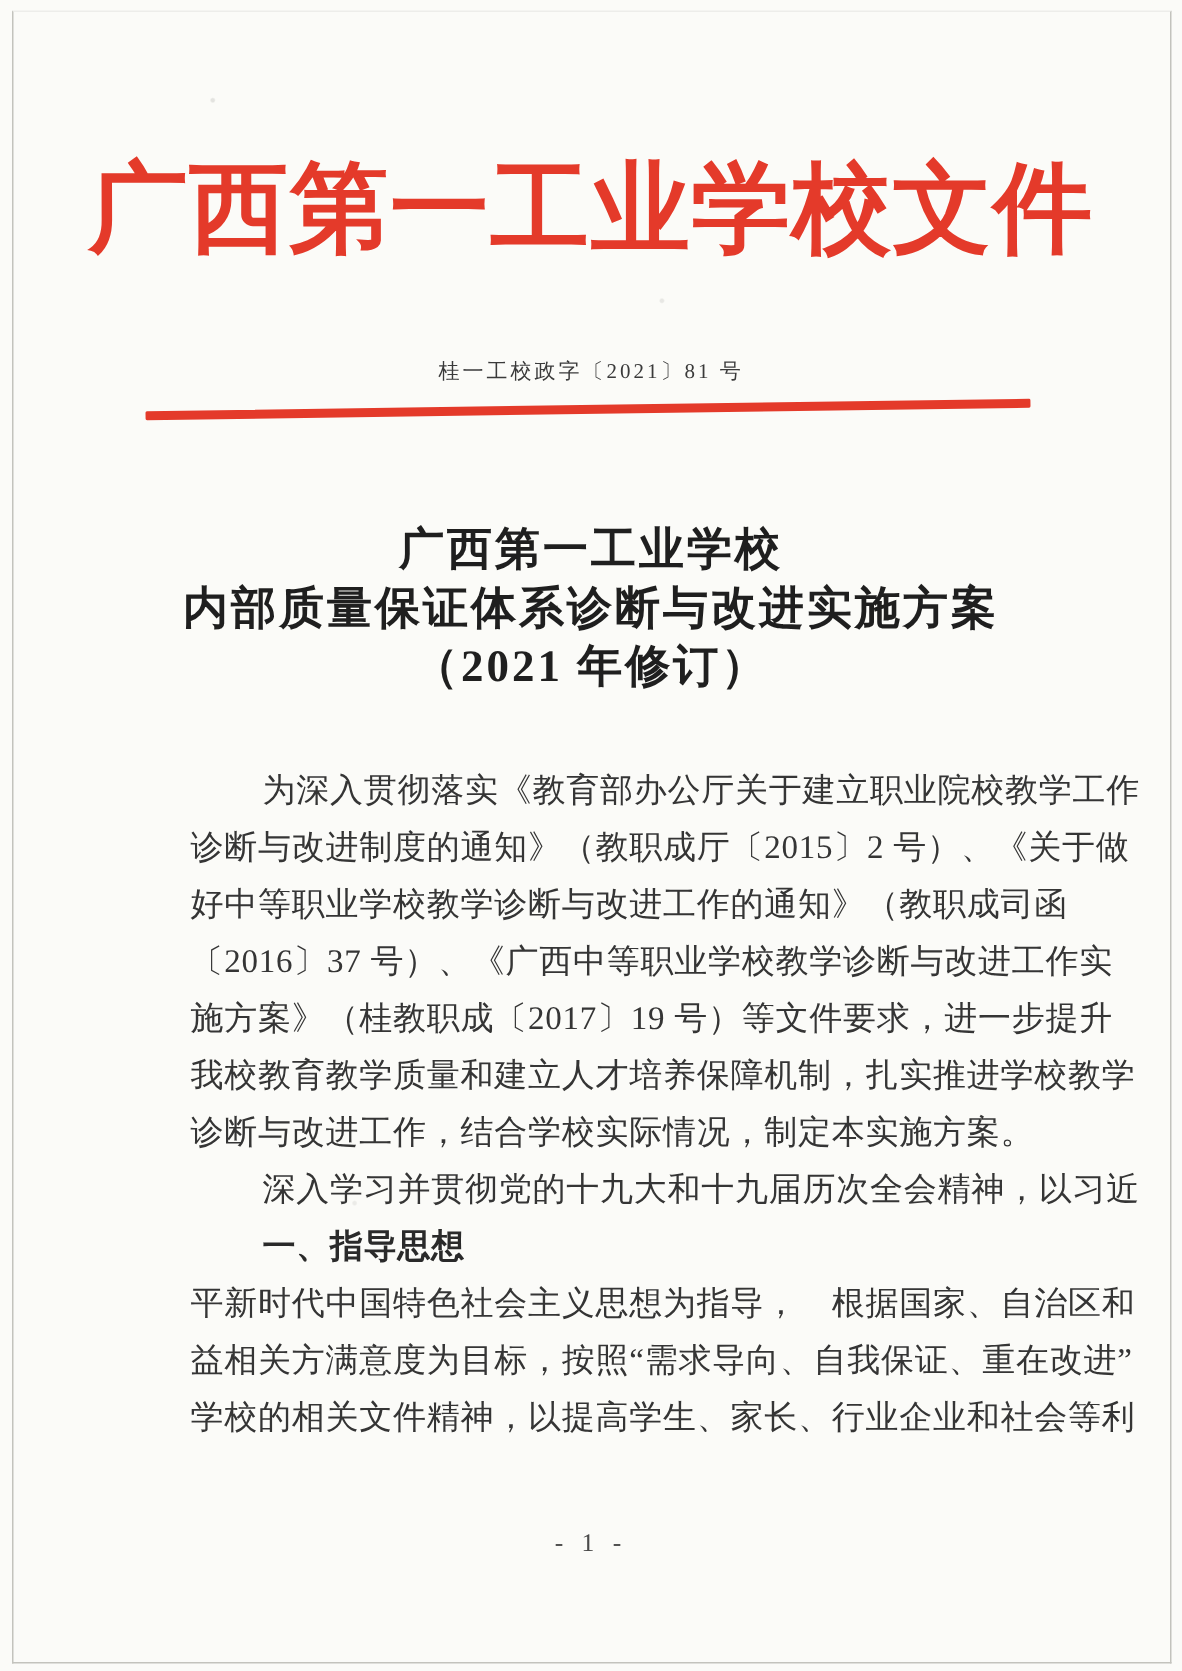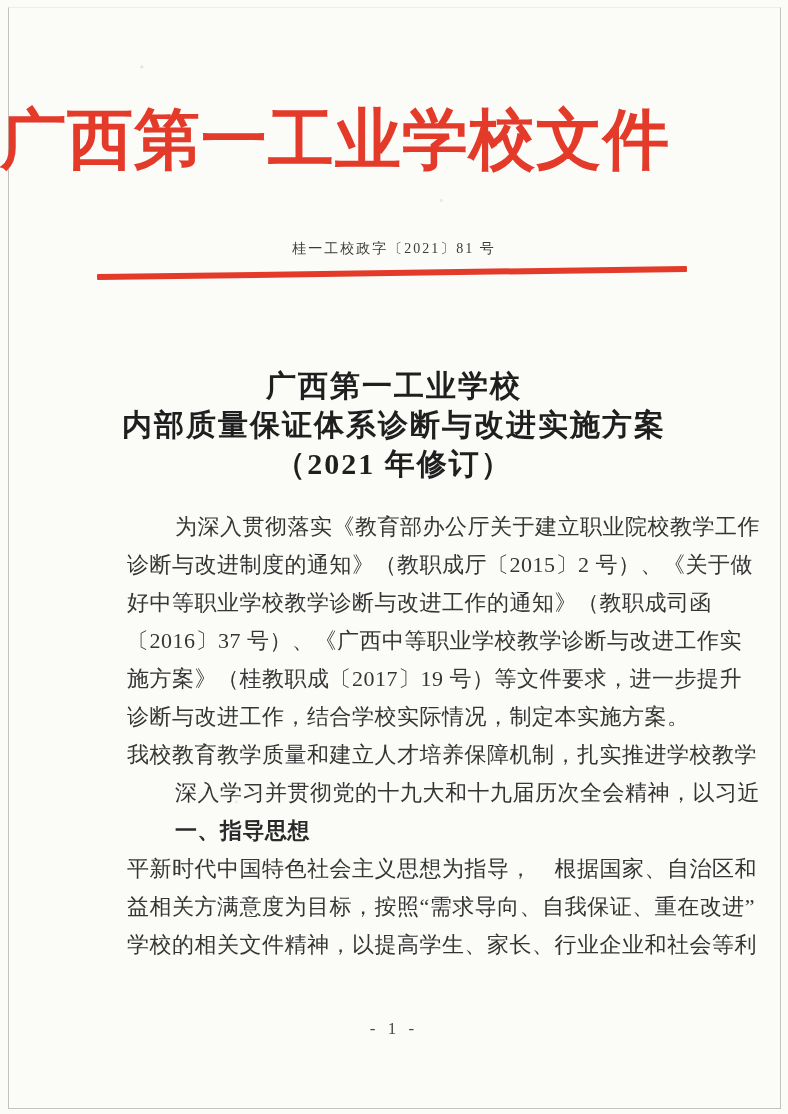--- a/index.html
+++ b/index.html
@@ -26,20 +26,21 @@
     position: absolute;
     left: 8px; top: 7px; right: 7px; bottom: 5px;
     border: 1px solid rgba(140,140,132,.50);
     border-top-color: rgba(140,140,132,.12);
     pointer-events: none;
   }
   .red-header {
     position: absolute;
     left: 0; right: 0;
     top: 92px;
+    text-align: center;
     font-size: 66px;
     line-height: 96px;
     font-weight: 700;
     color: var(--accent, #e43a2a);
     letter-spacing: 1px;
     white-space: nowrap;
   }
   .doc-number {
     position: absolute;
     left: 0; right: 0;
@@ -58,21 +59,21 @@
     width: 590px;
     height: 6px;
     background: var(--accent, #e43a2a);
     transform: rotate(-0.8deg);
     transform-origin: 50% 50%;
     border-radius: 1px;
   }
   .doc-title {
     position: absolute;
     left: 0; right: 0;
-    top: 366px;
+    top: 347px;
     text-align: center;
     font-weight: 700;
     color: #1f1f1f;
     font-size: 30px;
   }
   .doc-title .line {
     line-height: 39px;
     letter-spacing: 2px;
     white-space: nowrap;
   }
@@ -132,22 +133,22 @@
       <div class="line">内部质量保证体系诊断与改进实施方案</div>
       <div class="line">（2021 年修订）</div>
     </div>
 
   <div class="body-block">
       <div class="line indent">为深入贯彻落实《教育部办公厅关于建立职业院校教学工作</div>
       <div class="line">诊断与改进制度的通知》（教职成厅〔2015〕2 号）、《关于做</div>
       <div class="line">好中等职业学校教学诊断与改进工作的通知》（教职成司函</div>
       <div class="line">〔2016〕37 号）、《广西中等职业学校教学诊断与改进工作实</div>
       <div class="line">施方案》（桂教职成〔2017〕19 号）等文件要求，进一步提升</div>
+      <div class="line">我校教育教学质量和建立人才培养保障机制，扎实推进学校教学</div>
       <div class="line end">诊断与改进工作，结合学校实际情况，制定本实施方案。</div>
-      <div class="line">我校教育教学质量和建立人才培养保障机制，扎实推进学校教学</div>
       <div class="line indent">深入学习并贯彻党的十九大和十九届历次全会精神，以习近</div>
       <div class="line heading indent">一、指导思想</div>
       <div class="line">平新时代中国特色社会主义思想为指导，　根据国家、自治区和</div>
       <div class="line">益相关方满意度为目标，按照“需求导向、自我保证、重在改进”</div>
       <div class="line">学校的相关文件精神，以提高学生、家长、行业企业和社会等利</div>
     </div>
 
   <div class="page-footer">- 1 -</div>
 </div>
 

